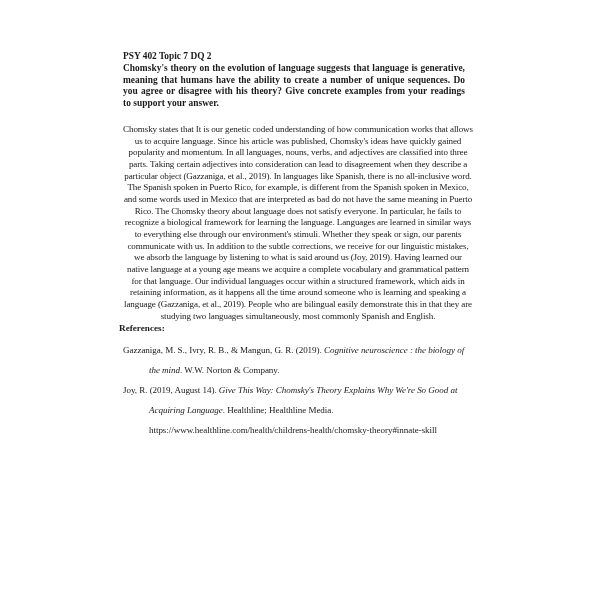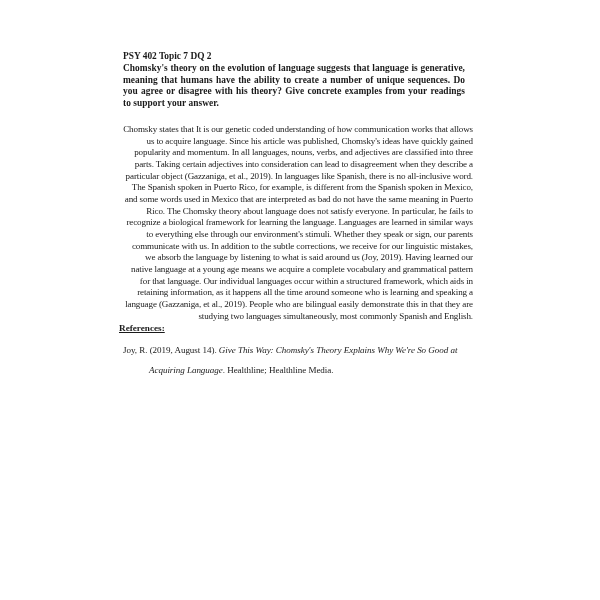--- a/index.html
+++ b/index.html
@@ -3,30 +3,31 @@
 <meta charset="utf-8">
 <style>
   html, body { margin:0; padding:0; background:#ffffff; }
   body { width:600px; height:600px; position:relative; overflow:hidden;
          font-family:"Liberation Serif", "DejaVu Serif", serif; color:#1a1a1a; }
   .page { position:absolute; left:0; top:0; width:600px; height:600px; background:#fff; }
   .title { position:absolute; left:123px; top:51px; font-size:9.4px; font-weight:bold; line-height:11px; white-space:nowrap; }
   .question { position:absolute; left:123px; top:63px; width:342px; font-size:9.4px; font-weight:bold;
               line-height:11.6px; text-align:justify; letter-spacing:0.05px; }
   .body-text { position:absolute; left:123px; top:124px; width:350px; font-size:9.05px; line-height:11.65px;
-               text-align:right; letter-spacing:-0.12px; }
-  .refs-heading { position:absolute; left:119px; top:323px; font-size:9.2px; font-weight:bold; white-space:nowrap;text-decoration:underline; }
+               text-align:center; letter-spacing:-0.12px; }
+  .refs-heading { position:absolute; left:119px; top:323px; font-size:9.2px; font-weight:bold; white-space:nowrap; }
   .refs { position:absolute; left:123px; top:340px; width:345px; }
   .ref { font-size:9.05px; line-height:20px; padding-left:26px; text-indent:-26px; letter-spacing:-0.05px; }
   .ref i { font-style:italic; }
 </style>
 </head>
 <body>
 
 <div class="page">
   <div class="title">PSY 402 Topic 7 DQ 2</div>
   <div class="question">Chomsky's theory on the evolution of language suggests that language is generative, meaning that humans have the ability to create a number of unique sequences. Do you agree or disagree with his theory? Give concrete examples from your readings to support your answer.</div>
   <div class="body-text">Chomsky states that It is our genetic coded understanding of how communication works that allows us to acquire language. Since his article was published, Chomsky's ideas have quickly gained popularity and momentum. In all languages, nouns, verbs, and adjectives are classified into three parts. Taking certain adjectives into consideration can lead to disagreement when they describe a particular object (Gazzaniga, et al., 2019). In languages like Spanish, there is no all-inclusive word. The Spanish spoken in Puerto Rico, for example, is different from the Spanish spoken in Mexico, and some words used in Mexico that are interpreted as bad do not have the same meaning in Puerto Rico. The Chomsky theory about language does not satisfy everyone. In particular, he fails to recognize a biological framework for learning the language. Languages are learned in similar ways to everything else through our environment's stimuli. Whether they speak or sign, our parents communicate with us. In addition to the subtle corrections, we receive for our linguistic mistakes, we absorb the language by listening to what is said around us (Joy, 2019). Having learned our native language at a young age means we acquire a complete vocabulary and grammatical pattern for that language. Our individual languages occur within a structured framework, which aids in retaining information, as it happens all the time around someone who is learning and speaking a language (Gazzaniga, et al., 2019). People who are bilingual easily demonstrate this in that they are studying two languages simultaneously, most commonly Spanish and English.</div>
   <div class="refs-heading">References:</div>
   <div class="refs">
-    <div class="ref"><span>Joy, R. (2019, August 14). </span><i>Give This Way: Chomsky's Theory Explains Why We're So Good at Acquiring Language</i><span>. Healthline; Healthline Media.</span><br></div>
+    <div class="ref"><span>Gazzaniga, M. S., Ivry, R. B., &amp; Mangun, G. R. (2019). </span><i>Cognitive neuroscience : the biology of the mind</i><span>. W.W. Norton &amp; Company.</span></div>
+    <div class="ref"><span>Joy, R. (2019, August 14). </span><i>Give This Way: Chomsky's Theory Explains Why We're So Good at Acquiring Language</i><span>. Healthline; Healthline Media.</span><br><span>https://www.healthline.com/health/childrens-health/chomsky-theory#innate-skill</span></div>
   </div>
 </div>
 
 </body></html>

